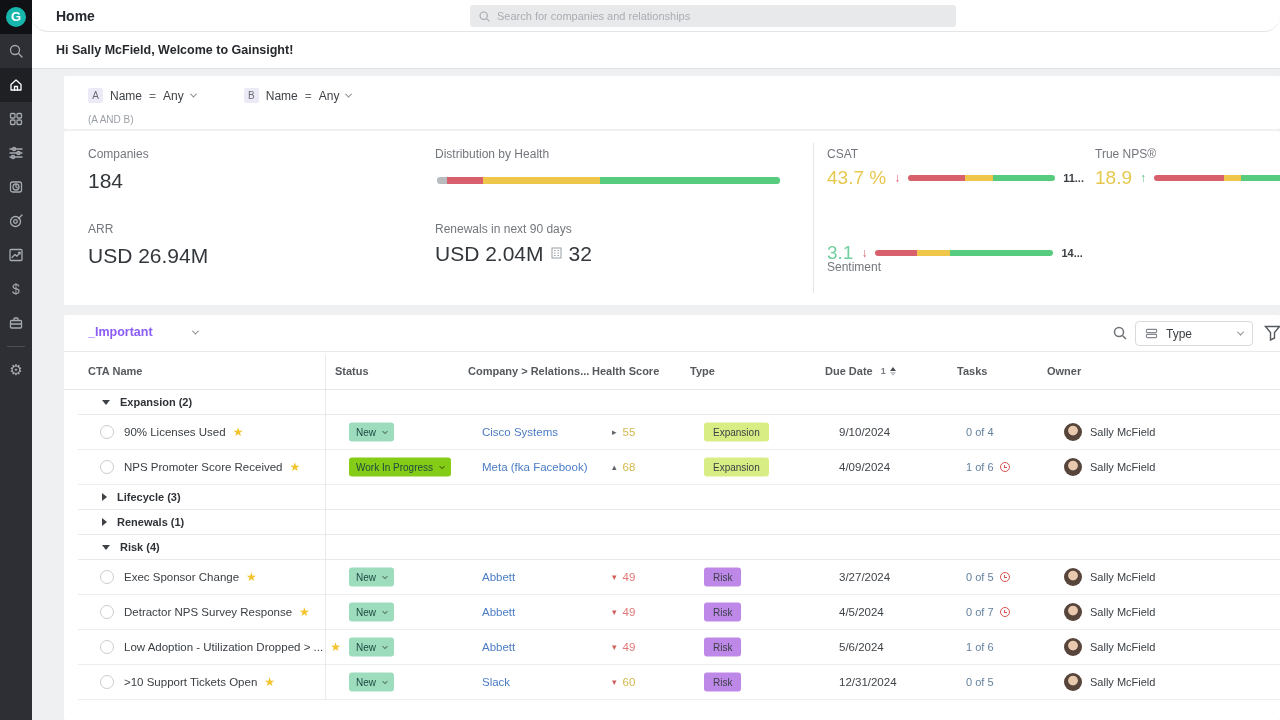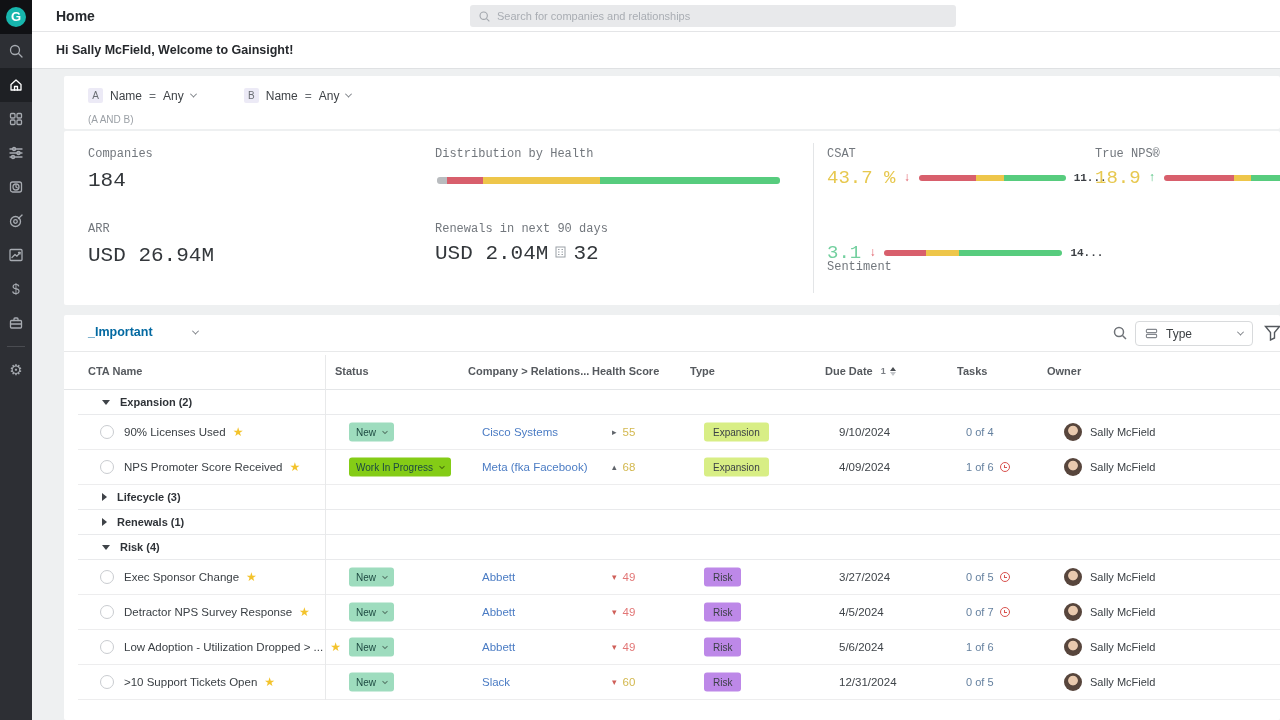--- a/index.html
+++ b/index.html
@@ -14,21 +14,21 @@
     color:#fff; font-weight:bold; font-size:13px; line-height:20px; text-align:center; }
   .nav-item { width:32px; height:34px; display:flex; align-items:center; justify-content:center; cursor:pointer; }
   .nav-item.active { background:#1e2024; }
   .nav-item svg { stroke:#a7abb1; fill:none; stroke-width:1.3; stroke-linecap:round; stroke-linejoin:round; }
   .nav-item.active svg { stroke:#ffffff; }
   .nav-glyph { color:#a7abb1; font-size:14px; }
   .side-divider { width:18px; height:1px; background:#4a4c51; margin:6px auto; }
 
   
   .topbar { position:absolute; left:32px; top:0; right:0; height:32px; background:#fff;
-    border-bottom:1px solid #e4e5e7; z-index:20; }
+    border-bottom:1px solid #e4e5e7; z-index:20;border-radius:16px; }
   .topbar-title { position:absolute; left:24px; top:8px; font-size:14px; font-weight:bold; color:#26292d; }
   .searchbar { position:absolute; left:438px; top:5px; width:486px; height:22px; background:#e8e9eb;
     border-radius:3px; display:flex; align-items:center; padding:0 8px; gap:6px; }
   .searchbar svg { stroke:#a3a7ad; fill:none; stroke-width:1.4; }
   .search-ph { font-size:11px; color:#a9adb3; }
 
   .greetbar { position:absolute; left:32px; top:32px; right:0; height:37px; background:#fff;
     border-bottom:1px solid #dfe1e3; z-index:19; }
   .greeting { position:absolute; left:24px; top:11px; font-size:12.5px; font-weight:bold; color:#26292d; }
 
@@ -43,39 +43,39 @@
   .chip-letter { width:15px; height:15px; background:#eceaf6; border-radius:2px; font-size:10px;
     color:#6a6e73; display:flex; align-items:center; justify-content:center; }
   .chip-field { font-size:12px; color:#3f4347; }
   .chip-op { font-size:12px; color:#6a6e73; }
   .chip-val { font-size:12px; color:#3f4347; }
   .chev { display:inline-block; width:5px; height:5px; border-right:1.3px solid #7a7e84;
     border-bottom:1.3px solid #7a7e84; transform:rotate(45deg) translate(-1px,-1px); }
   .logic { position:absolute; left:24px; top:38px; font-size:10px; color:#9ba0a6; }
 
   
-  .card-stats { top:62px; height:174px; overflow:hidden;font-family:Liberation Mono, monospace; }
+  .card-stats { top:62px; height:174px; overflow:hidden; }
   .stat-label { position:absolute; font-size:12px; color:#72777d; }
   .stat-value { position:absolute; font-size:21px; color:#33373b; }
   .vdiv { position:absolute; left:749px; top:12px; height:150px; width:1px; background:#e3e5e7; }
   .hbar { display:flex; overflow:hidden; border-radius:3px; }
   .hbar .seg { height:100%; }
   .bar-health { position:absolute; left:373px; top:46px; width:343px; height:7px; }
   .stat-row { position:absolute; display:flex; align-items:center; gap:8px; }
   .big-col { font-size:19px; }
   .arrow { font-size:12px; font-weight:bold; }
   .mini-count { font-size:11px; font-weight:bold; color:#3a3e43; }
   .minibar { height:6px; }
   .bld { display:inline-block; }
 
   
   .card-table { top:246px; height:405px; overflow:hidden; }
   .toolbar { position:absolute; left:0; right:0; top:0; height:37px; border-bottom:1px solid #e8e9ea; }
   .view-sel { position:absolute; left:24px; top:10px; display:flex; align-items:center; gap:40px; cursor:pointer; }
-  .view-name { font-size:12.5px; color:#0369a1; font-weight:bold; }
+  .view-name { font-size:12.5px; color:#8b5cf6; font-weight:bold; }
   .tb-search { position:absolute; left:1048px; top:10px; cursor:pointer; }
   .tb-search svg { stroke:#6f7378; fill:none; stroke-width:1.5; }
   .type-box { position:absolute; left:1071px; top:6px; width:118px; height:25px; border:1px solid #d8dadc;
     border-radius:4px; display:flex; align-items:center; padding:0 9px; gap:8px; cursor:pointer; background:#fff; }
   .type-box svg { stroke:#85898f; fill:none; stroke-width:1.2; }
   .type-label { font-size:12px; color:#3c4043; flex:1; }
   .funnel { position:absolute; left:1200px; top:10px; }
   .funnel svg { stroke:#55595e; fill:none; stroke-width:1.4; }
 
   .thead { position:absolute; left:0; right:0; top:37px; height:38px; border-bottom:1px solid #e4e6e8; }

